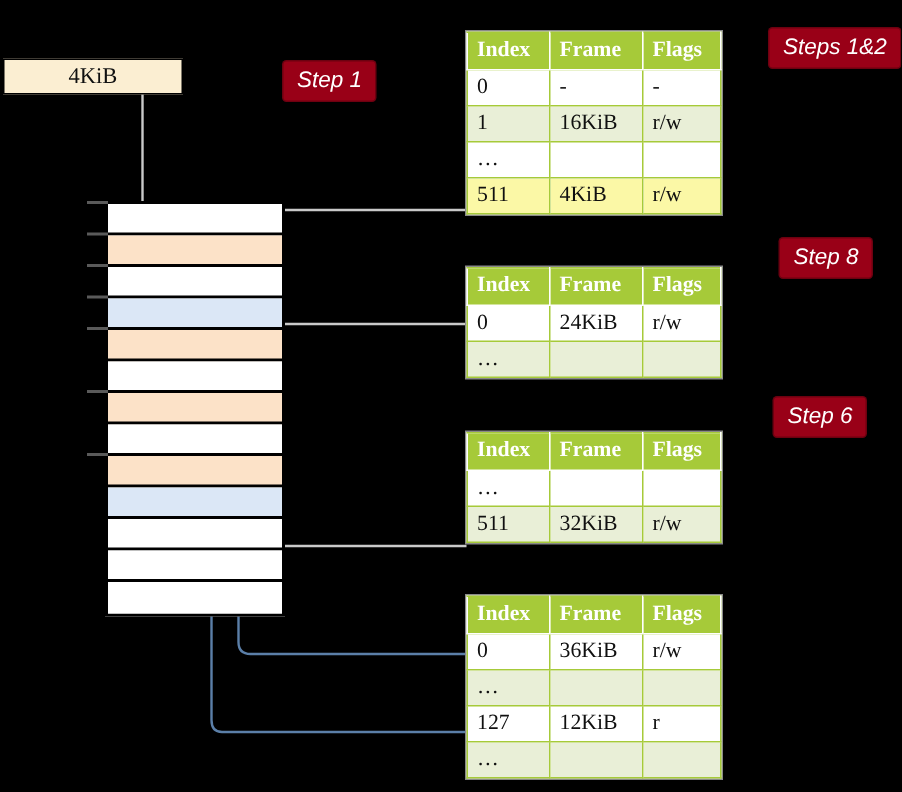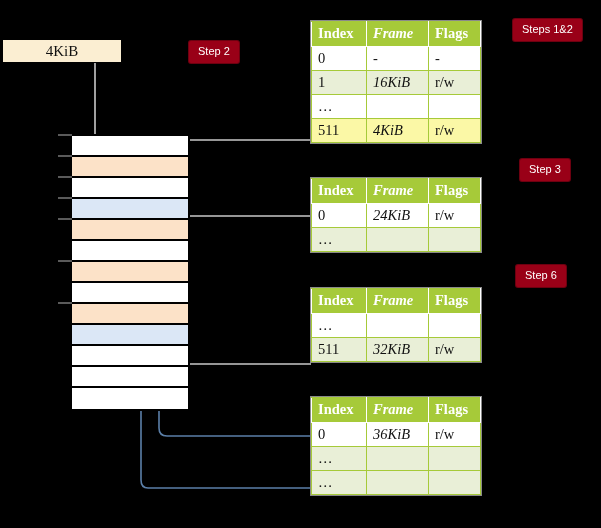--- a/index.html
+++ b/index.html
@@ -17,26 +17,27 @@
     background: #000000;
     overflow: hidden;
   }
 
   
   .step-badge {
     position: absolute;
     background: #990017;
     color: #ffffff;
     font-family: "Liberation Sans", sans-serif;
-    font-size: 11px;
+    font-size: 15px;
     line-height: 1;
     padding: 5px 9px 6px 9px;
     border-radius: 2px;
     white-space: nowrap;
     box-shadow: 0 0 0 1px #6d0010;
+    font-style: italic;
   }
 
   
   .page-box {
     position: absolute;
     background: #fbeed2;
     border: 1px solid #000000;
     color: #101010;
     font-size: 15px;
     text-align: center;
@@ -94,21 +95,21 @@
     border: 1px solid #a6ca39;
     height: 24px;
     box-sizing: border-box;
     overflow: hidden;
     white-space: nowrap;
   }
   .pt tr.r-odd td  { background: #ffffff; }
   .pt tr.r-even td { background: #e9efd7; }
   .pt td.hl { background: #fbf8a6 !important; }
   .pt .c-index { width: 55px; }
-  .pt .c-frame { width: 62px; font-style: italic; }
+  .pt .c-frame { width: 62px; }
   .pt .c-flags { width: 52px; }
 
   
   #wires {
     position: absolute;
     left: 0; top: 0;
     width: 601px;
     height: 528px;
     pointer-events: none;
   }
@@ -267,29 +268,34 @@
           <tr class="r-odd">
             <td class="c-index">0</td>
             <td class="c-frame">36KiB</td>
             <td class="c-flags">r/w</td>
           </tr>
           <tr class="r-even">
             <td class="c-index">…</td>
             <td class="c-frame"></td>
             <td class="c-flags"></td>
           </tr>
+          <tr class="r-odd">
+            <td class="c-index">127</td>
+            <td class="c-frame">12KiB</td>
+            <td class="c-flags">r</td>
+          </tr>
           <tr class="r-even">
             <td class="c-index">…</td>
             <td class="c-frame"></td>
             <td class="c-flags"></td>
           </tr>
         </tbody>
       </table>
     </div>
 
   <div id="badges">
       <div class="step-badge" style="left: 513px; top: 19px;">Steps 1&amp;2</div>
-      <div class="step-badge" style="left: 520px; top: 159px;">Step 3</div>
+      <div class="step-badge" style="left: 520px; top: 159px;">Step 8</div>
       <div class="step-badge" style="left: 516px; top: 265px;">Step 6</div>
-      <div class="step-badge" style="left: 189px; top: 41px;">Step 2</div>
+      <div class="step-badge" style="left: 189px; top: 41px;">Step 1</div>
     </div>
 
 </div>
 
 </body></html>

